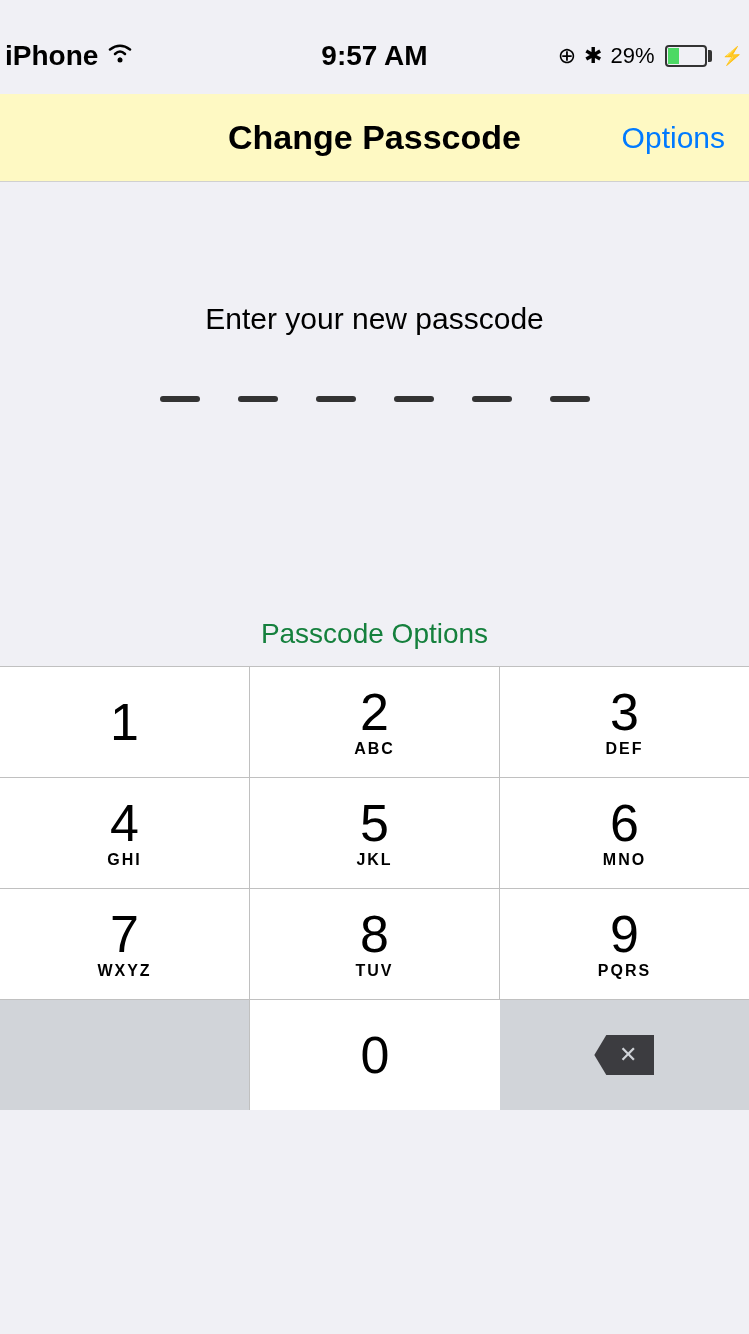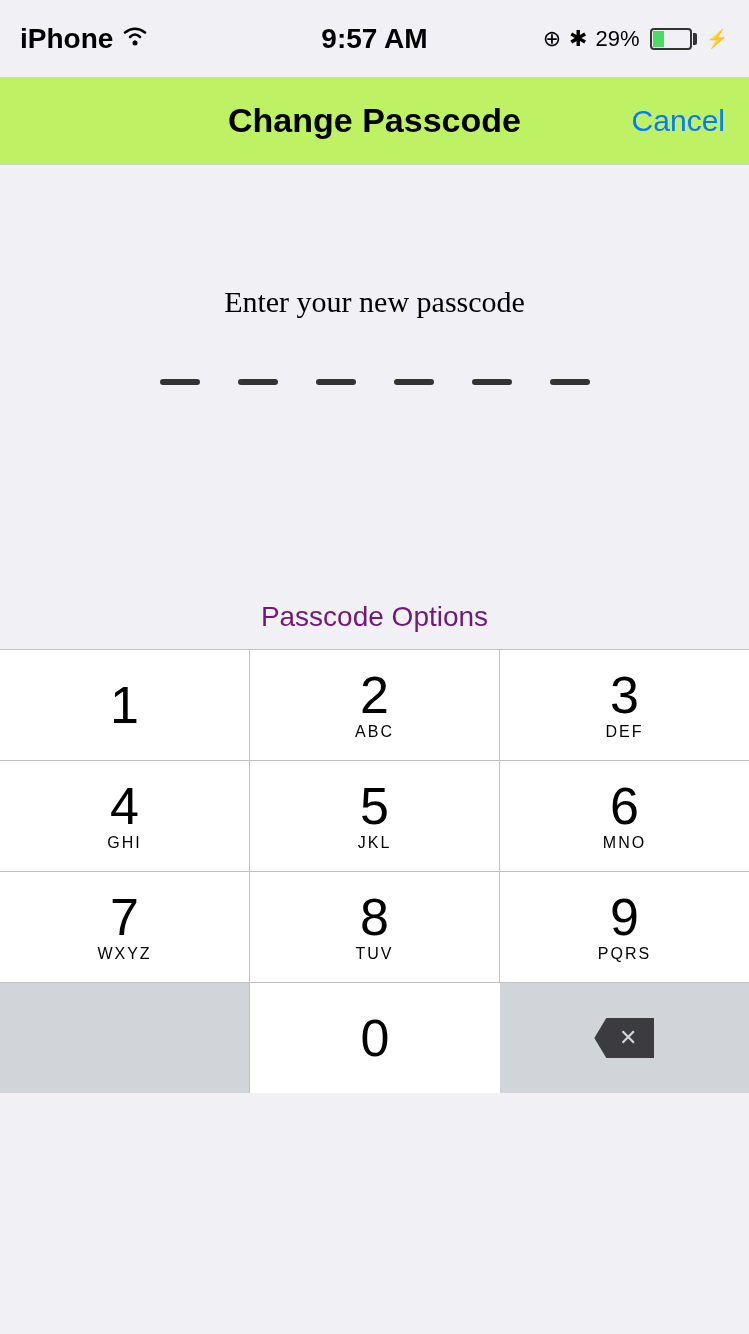--- a/index.html
+++ b/index.html
@@ -13,21 +13,22 @@
       overflow: hidden;
     }
 
     
     .status-bar {
       height: 77px;
       background: #f0f0f5;
       display: flex;
       align-items: center;
       justify-content: space-between;
-      padding: 0 20px;
+      padding: 0 5px;
+      margin-top: 17px;
     }
 
     .status-left {
       display: flex;
       align-items: center;
       gap: 8px;
       font-size: 28px;
       font-weight: 600;
     }
 
@@ -92,21 +93,21 @@
       margin-left: 1px;
     }
 
     .lightning {
       font-size: 18px;
     }
 
     
     .nav-bar {
       height: 88px;
-      background: #bef264;
+      background: #fef9c3;
       border-bottom: 1px solid #d0d0d0;
       display: flex;
       align-items: center;
       justify-content: center;
       position: relative;
     }
 
     .nav-title {
       font-size: 34px;
       font-weight: 700;
@@ -127,39 +128,38 @@
       display: flex;
       flex-direction: column;
       align-items: center;
       padding-top: 120px;
     }
 
     .passcode-prompt {
       font-size: 30px;
       color: #000;
       margin-bottom: 60px;
-      font-family: Liberation Serif, serif;
     }
 
     .passcode-dots {
       display: flex;
       gap: 38px;
       margin-bottom: 200px;
     }
 
     .passcode-dash {
       width: 40px;
       height: 6px;
       background: #333;
       border-radius: 3px;
     }
 
     .passcode-options {
       font-size: 28px;
-      color: #701a75;
+      color: #15803d;
       cursor: pointer;
       padding: 16px;
     }
 
     
     .keypad {
       width: 749px;
       background: #d1d4d9;
       border-top: 1px solid #c0c0c0;
     }
@@ -192,21 +192,21 @@
       font-weight: 300;
       color: #000;
       line-height: 1;
     }
 
     .key-letters {
       font-size: 16px;
       letter-spacing: 2px;
       color: #000;
       margin-top: 2px;
-      font-weight: 400;
+      font-weight: 700;
     }
 
     .key-empty {
       flex: 1;
       height: 110px;
       background: #d1d4d9;
       border-right: 1px solid #c0c0c0;
     }
 
     .key-delete {
@@ -270,21 +270,21 @@
         </div>
         <div class="battery-tip"></div>
       </div>
       <span class="lightning">⚡</span>
     </div>
   </div>
 </div>
 
 <div class="nav-bar">
   <span class="nav-title">Change Passcode</span>
-  <span class="nav-cancel">Cancel</span>
+  <span class="nav-cancel">Options</span>
 </div>
 
 <div class="main-content">
   <span class="passcode-prompt">Enter your new passcode</span>
 
   <div class="passcode-dots">
     <div class="passcode-dash"></div>
     <div class="passcode-dash"></div>
     <div class="passcode-dash"></div>
     <div class="passcode-dash"></div>

